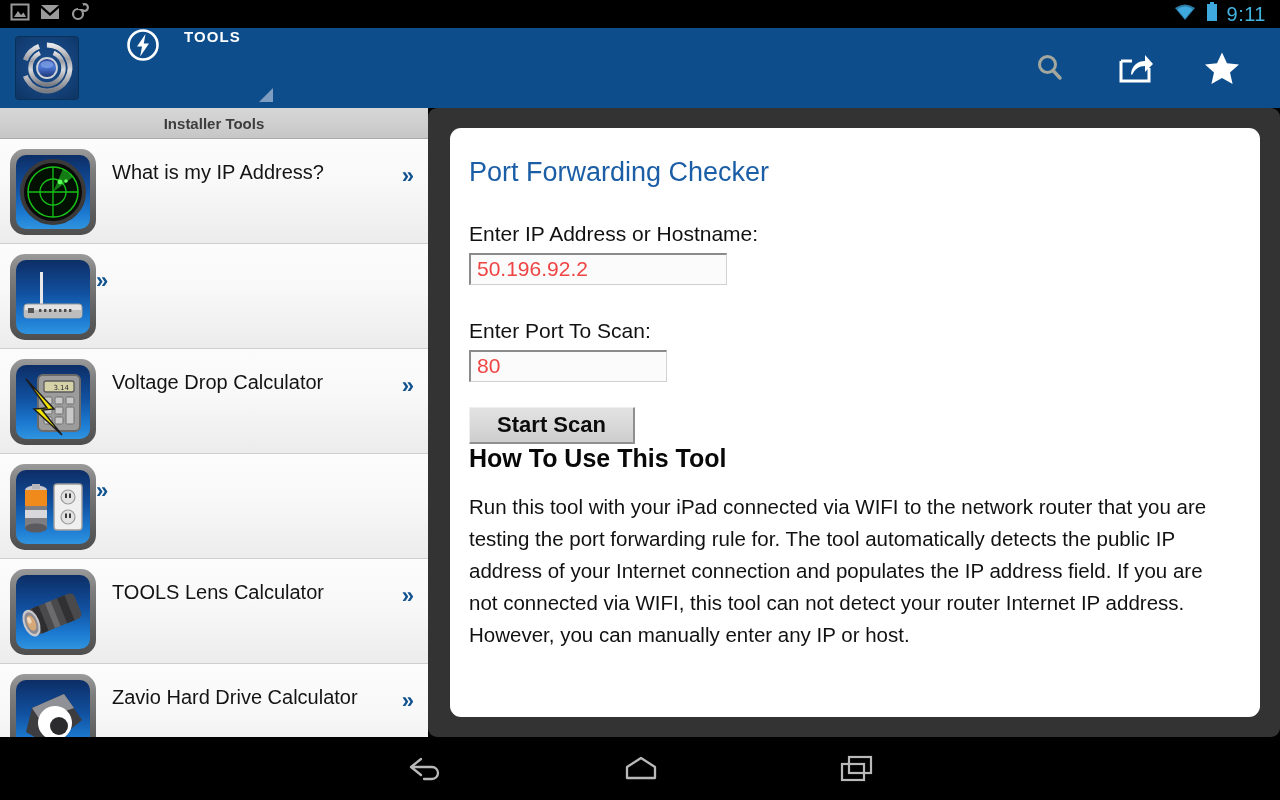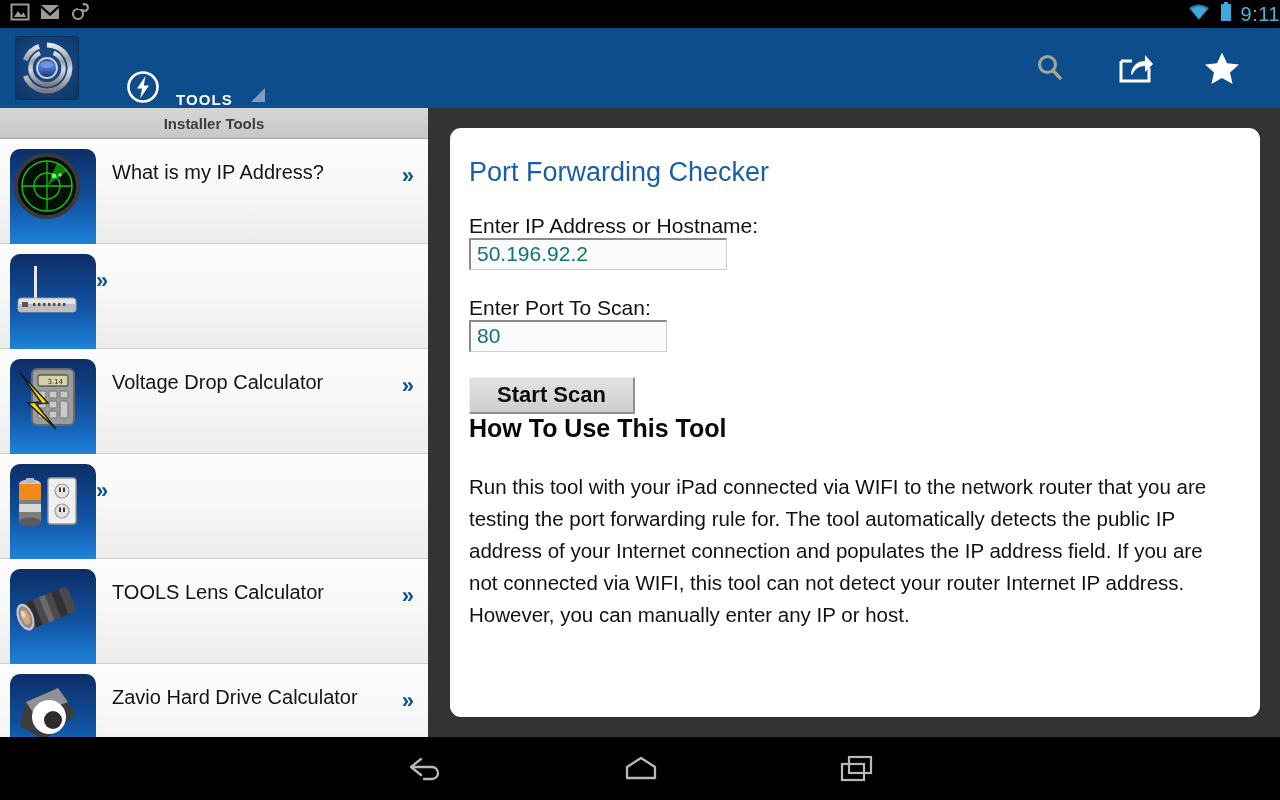--- a/index.html
+++ b/index.html
@@ -11,42 +11,42 @@
   }
   #app { position: relative; width: 1280px; height: 800px; background: #000; }
 
   
   .statusbar {
     position: absolute; left: 0; top: 0; width: 1280px; height: 28px;
     background: #000; display: flex; align-items: center;
   }
   .status-left { display: flex; align-items: center; gap: 10px; padding-left: 10px; }
   .status-right {
-    margin-left: auto; display: flex; align-items: center; gap: 9px; 
+    margin-left: auto; display: flex; align-items: center; gap: 9px; padding-right: 14px;
   }
   .status-time {
     color: #43b4e0; font-size: 20px; letter-spacing: .5px; line-height: 1;
     font-family: "Liberation Sans", sans-serif;
   }
   .si { display: block; }
 
   
   .actionbar {
     position: absolute; left: 0; top: 28px; width: 1280px; height: 80px;
     background: #0d4d8c;
     display: flex; align-items: center;
   }
   .app-logo {
     width: 62px; height: 62px; margin-left: 16px; border-radius: 3px;
     background: radial-gradient(circle at 50% 45%, #1a4e8e 0%, #123e74 70%, #0e3461 100%);
     display: flex; align-items: center; justify-content: center;
     box-shadow: 0 0 0 1px #0a3158;
   }
   .tools-tab {
-    display: flex; align-items: flex-end; gap: 16px;
+    display: flex; align-items: flex-start; gap: 24px;
     margin-left: 48px; height: 80px; position: relative; padding-right: 40px;
   }
   .tools-label {
     color: #fff; font-size: 15px; font-weight: bold; letter-spacing: 1.1px;
   }
   .tab-indicator {
     position: absolute; right: 8px; bottom: 6px;
     width: 0; height: 0;
     border-left: 14px solid transparent;
     border-bottom: 14px solid #7e9dc0;
@@ -66,74 +66,75 @@
     display: flex; align-items: center; justify-content: center;
   }
   .list-header-text { font-size: 15px; font-weight: bold; color: #3d3d3d; }
   .list-item {
     position: relative; height: 105px; width: 428px;
     background: linear-gradient(to bottom, #fcfcfc 0%, #f8f8f8 45%, #ececed 100%);
     border-bottom: 1px solid #cfcfcf;
     display: flex; align-items: flex-start;
   }
   .li-icon {
-    width: 86px; height: 111px; margin: 10px 0 0 10px; flex: 0 0 auto;
+    width: 86px; height: 86px; margin: 10px 0 0 10px; flex: 0 0 auto;
     border-radius: 15px;
     background: linear-gradient(to bottom, #9a9a9a 0%, #7d7d7d 25%, #5f5f5f 70%, #4e4e4e 100%);
-    position: relative;
+    padding: 6px; position: relative;
   }
   .li-icon-inner {
     width: 100%; height: 100%; border-radius: 10px; overflow: hidden; position: relative;
     background: linear-gradient(to bottom, #0d2e66 0%, #11509f 45%, #1b79d0 78%, #2f94e0 100%);
   }
   .li-title {
     font-size: 20px; color: #141414; margin-left: 16px; margin-top: 22px;
     flex: 1 1 auto; line-height: 1.1;
   }
   .li-chevron {
     font-size: 22px; color: #11538f; font-weight: bold;
     margin-top: 24px; margin-right: 14px; flex: 0 0 auto;
   }
 
   
   .content-pane {
     position: absolute; left: 428px; top: 108px; width: 852px; height: 629px;
     background: #333333;
+    border-radius: 9px;
   }
   .card {
     position: absolute; left: 22px; top: 20px; width: 810px; height: 589px;
     background: #ffffff; border-radius: 11px; overflow: hidden;
     padding: 20px 20px 0 19px;
   }
   .card-title {
     color: #1b5ea5; font-size: 27px; font-weight: normal; margin: 10px 0 0 0; line-height: 1.1;
   }
-  .field-label { font-size: 21px; color: #111; margin-top: 25px; line-height: 1.2; }
+  .field-label { font-size: 21px; color: #111; margin-top: 33px; line-height: 1.2; }
   .text-input {
     display: block; font-family: "Liberation Sans", sans-serif;
-    font-size: 21px; color: #0f766e; 
+    font-size: 21px; color: #ef4444; margin-top: 7px;
     padding: 2px 4px 3px 6px; background: #fbfbfb;
     border-top: 2px solid #8b8b8b; border-left: 2px solid #8b8b8b;
     border-right: 1px solid #d2d2d2; border-bottom: 1px solid #cfcfcf;
     outline: none; border-radius: 0;
   }
   .input-ip { width: 258px; }
   .input-port { width: 198px; }
   .scan-btn {
     margin-top: 25px; font-family: "Liberation Sans", sans-serif;
     font-size: 22px; font-weight: bold; color: #0c0c0c;
     width: 166px; height: 37px; cursor: pointer;
     background: linear-gradient(to bottom, #e2e2e2 0%, #d9d9d9 50%, #cdcdcd 100%);
     border-top: 1px solid #efefef; border-left: 1px solid #efefef;
     border-right: 2px solid #8f8f8f; border-bottom: 2px solid #8f8f8f;
     border-radius: 1px;
   }
   .howto-title { font-size: 25px; font-weight: bold; color: #080808; }
   .howto-body {
-    font-size: 20.5px; color: #111; margin-top: 28px; line-height: 1.56;
+    font-size: 20.5px; color: #111; margin-top: 18px; line-height: 1.56;
     width: 755px; text-align: left;
   }
 
   
   .navbar {
     position: absolute; left: 0; top: 737px; width: 1280px; height: 63px;
     background: #000; display: flex; align-items: center;
   }
   .nav-btn { width: 160px; display: flex; align-items: center; justify-content: center; }
   .nav-back { margin-left: 345px; }

